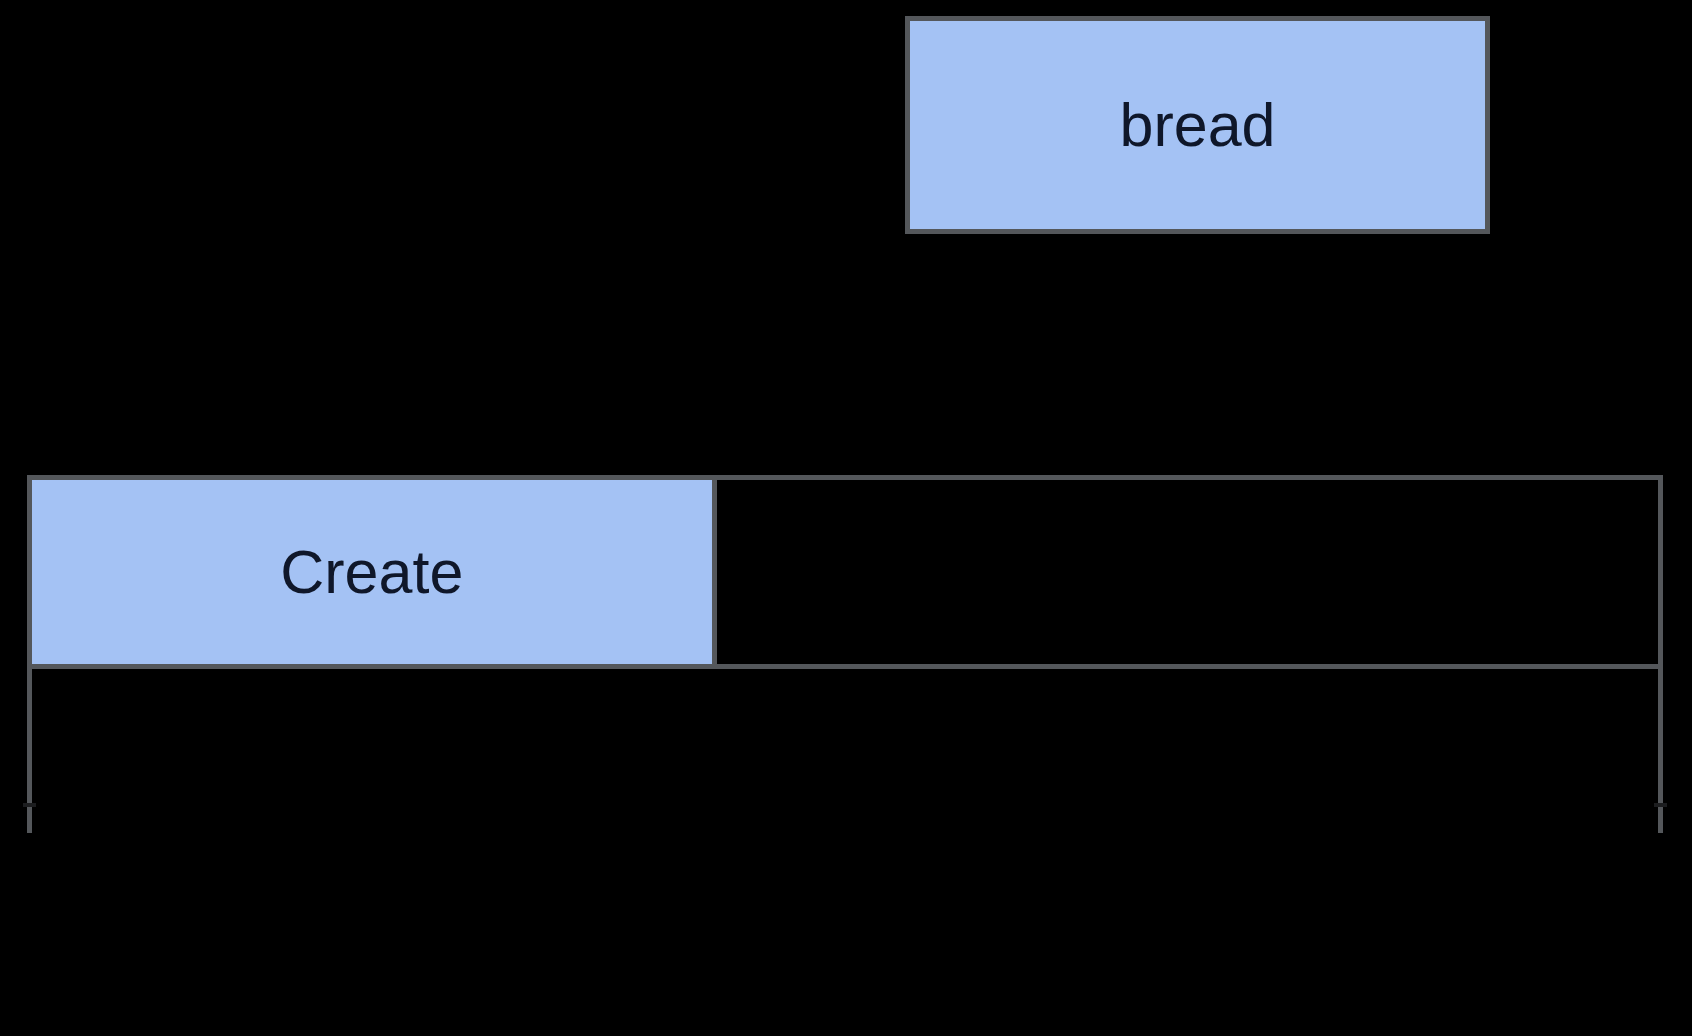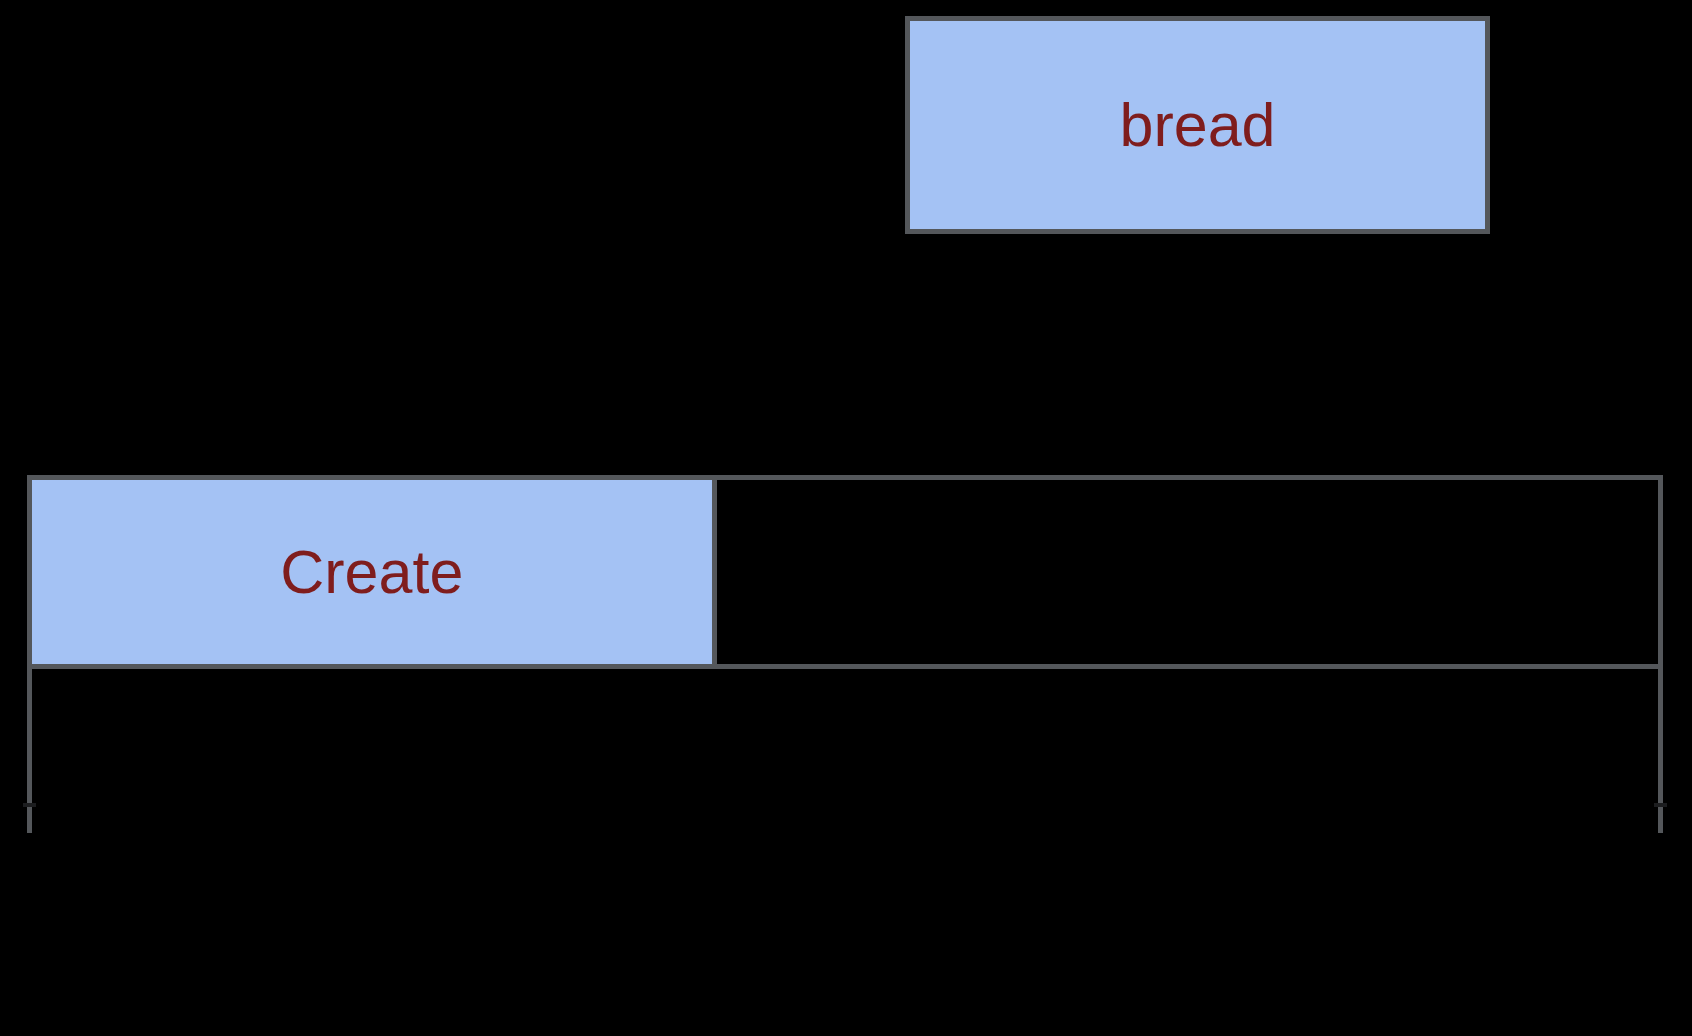--- a/index.html
+++ b/index.html
@@ -11,21 +11,21 @@
     width: 1692px;
     height: 1036px;
     position: relative;
     overflow: hidden;
     font-family: "Liberation Sans", sans-serif;
     color: #000000;
   }
   .label-text {
     font-size: 61px;
     line-height: 1;
-    color: #7f1d1d;
+    color: #0f172a;
     white-space: nowrap;
   }
   
   .top-box {
     position: absolute;
     left: 905px;
     top: 16px;
     width: 585px;
     height: 218px;
     box-sizing: border-box;

